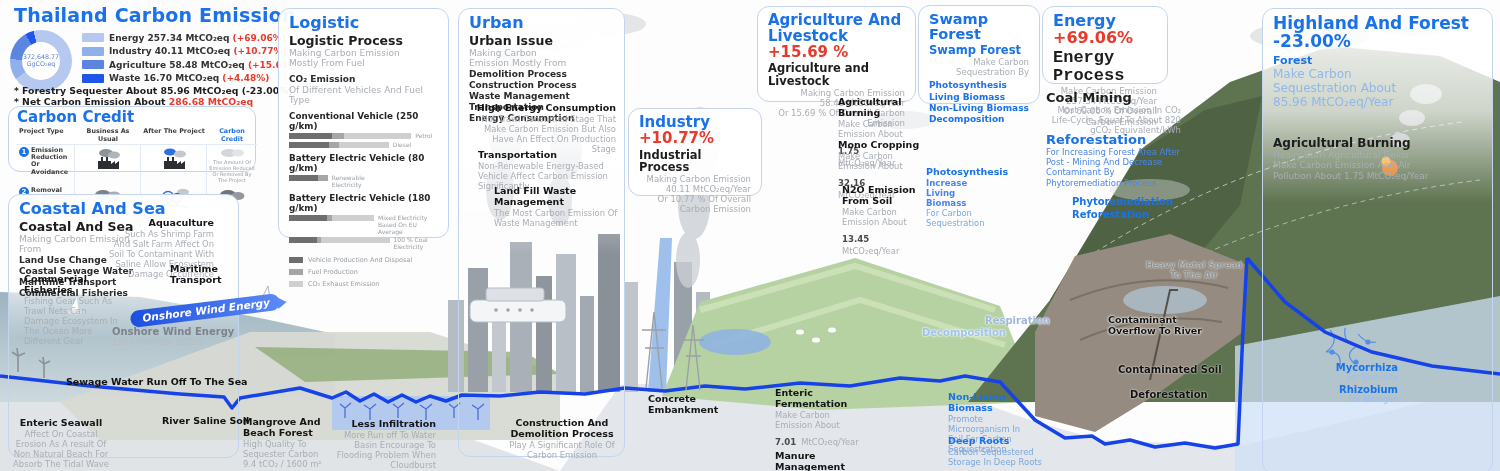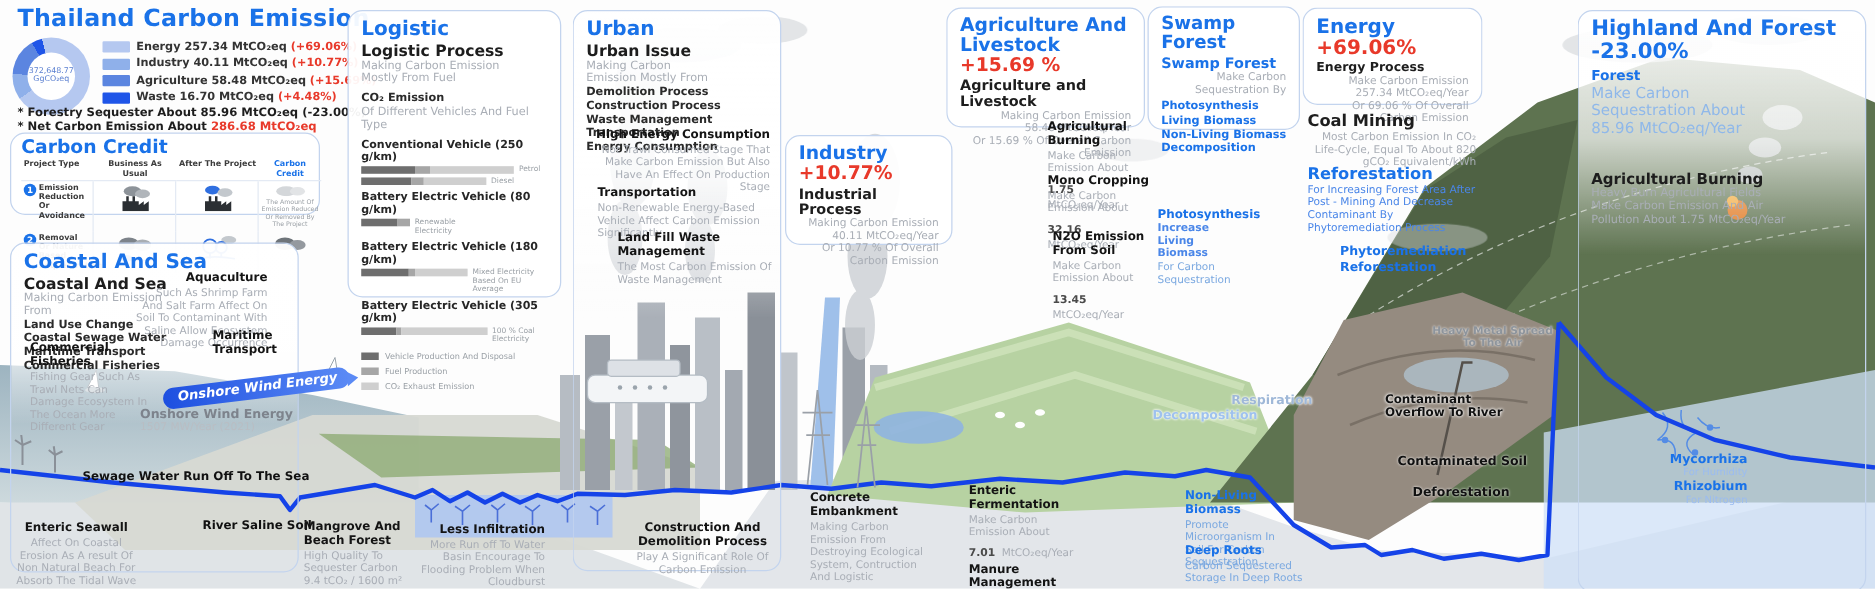--- a/index.html
+++ b/index.html
@@ -396,21 +396,20 @@
             <div class="lbar" style="width: 59%;">
               <div class="seg1" style="width: 45%;"></div>
               <div class="seg2" style="width: 5%;"></div>
               <div class="seg3" style="width: 50%;"></div>
             </div>
             <div class="lbar-note">Mixed Electricity Based On EU Average</div>
           </div>
         </div>
 
         <div>
-          <div class="lbar-label">Battery Electric Vehicle (305 g/km)</div>
           <div class="lbar-row">
             <div class="lbar" style="width: 100%;">
               <div class="seg1" style="width: 28%;"></div>
               <div class="seg2" style="width: 4%;"></div>
               <div class="seg3" style="width: 68%;"></div>
             </div>
             <div class="lbar-note">100 % Coal Electricity</div>
           </div>
         </div>
 
@@ -506,21 +505,20 @@
   </div>
   <div class="abs" style="left:775px;top:388px;width:90px;">
     <div class="c-title">Enteric Fermentation</div>
     <div class="c-body">Make Carbon Emission About</div>
     <div><span class="c-val">7.01</span> <span class="c-unit">MtCO₂eq/Year</span></div>
     <div class="c-title" style="margin-top:2px;">Manure Management</div>
 
   </div>
   <div class="abs" style="left:648px;top:394px;width:92px;">
     <div class="c-title">Concrete Embankment</div>
-    <div class="c-body">Making Carbon Emission From Destroying Ecological System, Contruction And Logistic</div>
   </div>
 
   <div class="panel" style="left:918px;top:5px;width:122px;height:99px;">
     <div class="ptitle" style="font-size:14.5px;">Swamp Forest</div>
     <div class="psub blue" style="font-size:11.5px;">Swamp Forest</div>
     <div class="body85">Make Carbon Sequestration By</div>
     <div style="margin-top:3px;">
       <div class="blueitems">Photosynthesis</div>
         <div class="blueitems">Living Biomass</div>
         <div class="blueitems">Non-Living Biomass</div>
@@ -536,23 +534,23 @@
   <div class="abs terrain-label" style="left:985px;top:315px;color:#9fb8d8;">Respiration</div>
   <div class="abs" style="left:948px;top:392px;width:84px;">
     <div class="lb-title">Non-Living Biomass</div>
     <div class="lb-body">Promote Microorganism In Soil For Carbon Sequestration</div>
   </div>
   <div class="abs" style="left:948px;top:436px;width:100px;">
     <div class="lb-title">Deep Roots</div>
     <div class="lb-body">Carbon Sequestered Storage In Deep Roots</div>
   </div>
 
-  <div class="panel" style="left:1042px;top:6px;width:144px;height:78px;">
+  <div class="panel" style="left:1042px;top:6px;width:126px;height:78px;">
     <div class="ptitle"><span>Energy </span><span class="red">+69.06%</span></div>
-    <div class="psub" style="font-size:10px;">Energy Process</div>
+    <div class="psub" style="font-size:17px;font-family:Liberation Mono, monospace;">Energy Process</div>
     <div class="body85">Make Carbon Emission</div>
     <div class="body85">257.34 MtCO₂eq/Year</div>
     <div class="body85">Or 69.06 % Of Overall Carbon Emission</div>
   </div>
   <div class="abs" style="left:1046px;top:90px;width:140px;">
     <div style="font-size:13px;font-weight:bold;color:#1d1d1d;">Coal Mining</div>
     <div class="body85" style="width:135px;">Most Carbon Emission In CO₂ Life-Cycle, Equal To About 820 gCO₂ Equivalent/kWh</div>
   </div>
   <div class="abs" style="left:1046px;top:132px;width:140px;">
     <div style="font-size:13px;font-weight:bold;color:#1a72e8;">Reforestation</div>

